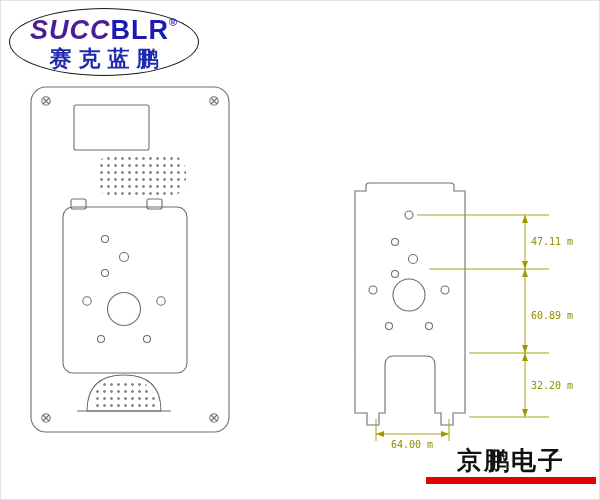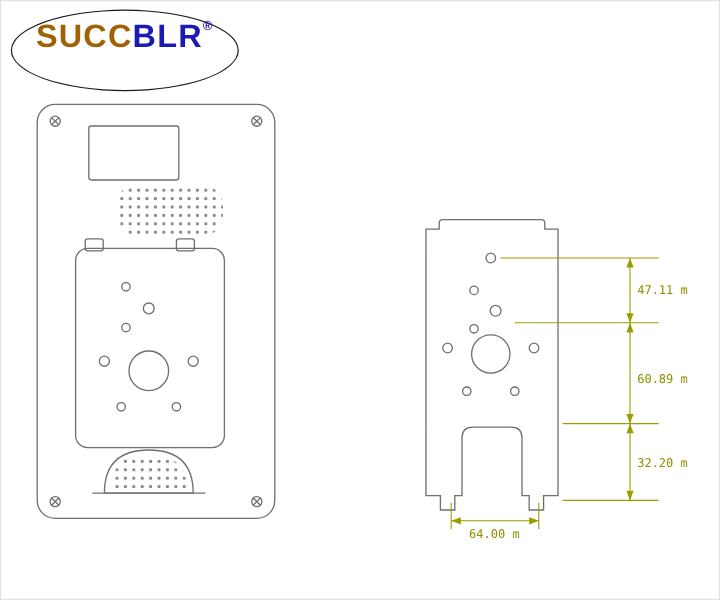--- a/index.html
+++ b/index.html
@@ -9,21 +9,21 @@
     font-family:"Liberation Sans",sans-serif;
   }
   svg{position:absolute;left:0;top:0;}
   
   .logo{
     position:absolute;left:8px;top:7px;width:190px;height:68px;
     border:1.5px solid #1a1a1a;border-radius:50%;text-align:center;
     box-sizing:border-box;
   }
   .logo-line1{margin-top:8px;font-weight:bold;font-size:27px;line-height:1;letter-spacing:1px;}
-  .brand-red{color:#a16207;}
+  .brand-red{color:#4c1d95;font-style:italic;}
   .brand-blue{color:#1b1bb4;margin-top:36px;}
   .reg-mark{font-size:11px;color:#1b1bb4;vertical-align:top;font-weight:bold;}
   .logo-line2{
     margin-top:2px;font-weight:bold;font-size:22px;color:#1f2ab0;
     letter-spacing:7px;padding-left:7px;line-height:1.2;
   }
   
   .dots{
     position:absolute;
     background-image:radial-gradient(circle,#8a8a8a 1.1px,rgba(0,0,0,0) 1.6px);
@@ -116,16 +116,21 @@
       <text class="dim-label" x="530" y="388">32.20 m</text>
       <text class="dim-label" x="411" y="447" text-anchor="middle">64.00 m</text>
     </g>
   </svg>
 
   <div class="dots speaker-dots"></div>
   <div class="dots dome-dots"></div>
 
   <div class="logo">
     <div class="logo-line1"><span class="brand-red">SUCC</span><span class="brand-blue">BLR</span><span class="reg-mark">®</span></div>
+    <div class="logo-line2">赛克蓝鹏</div>
   </div>
 
+  <div class="footer">
+    <div class="company">京鹏电子</div>
+    <div class="red-bar"></div>
+  </div>
 
 </div>
 
 </body></html>

